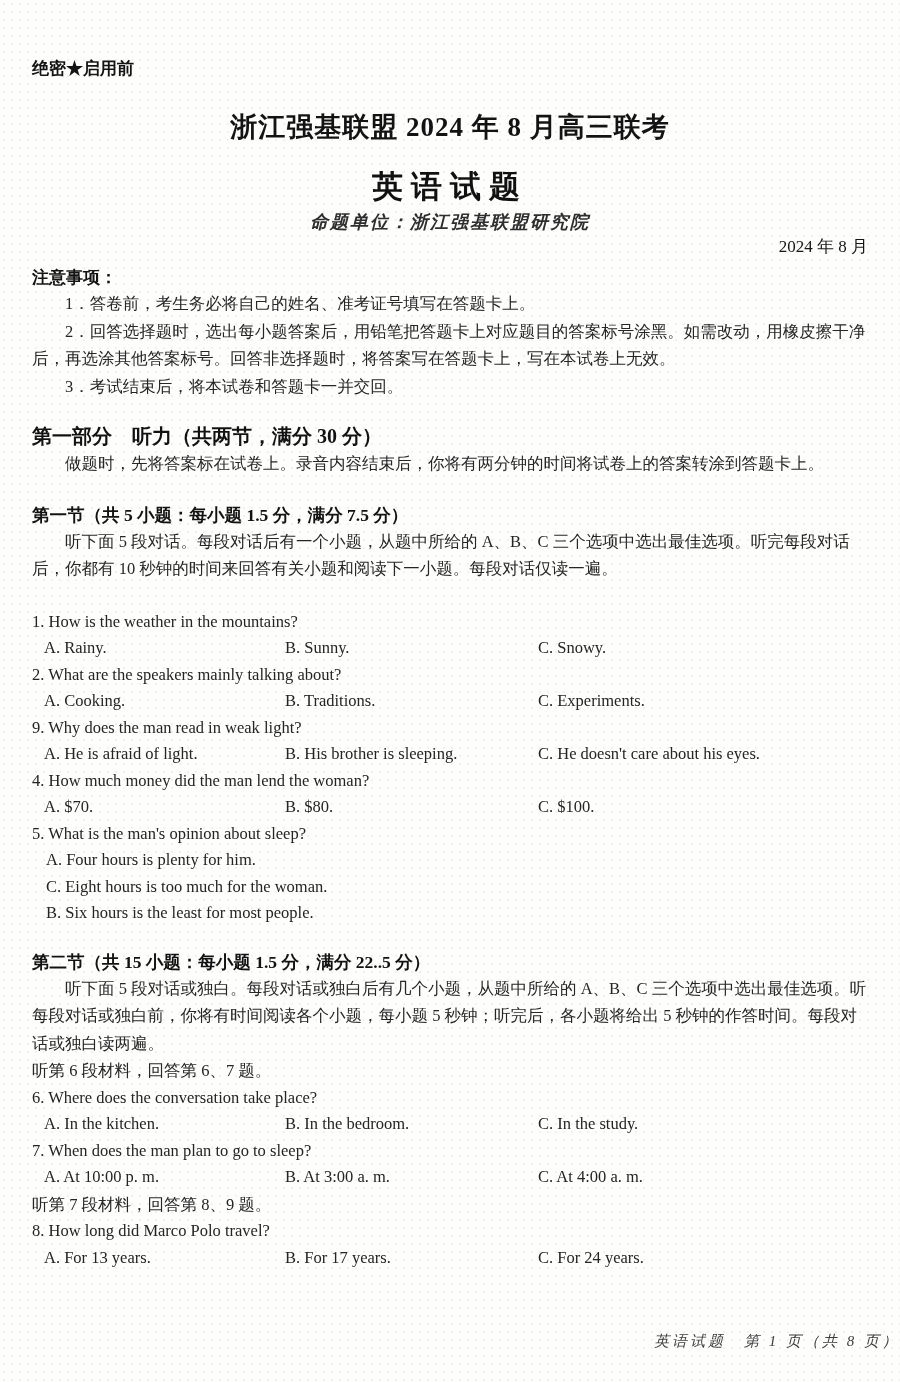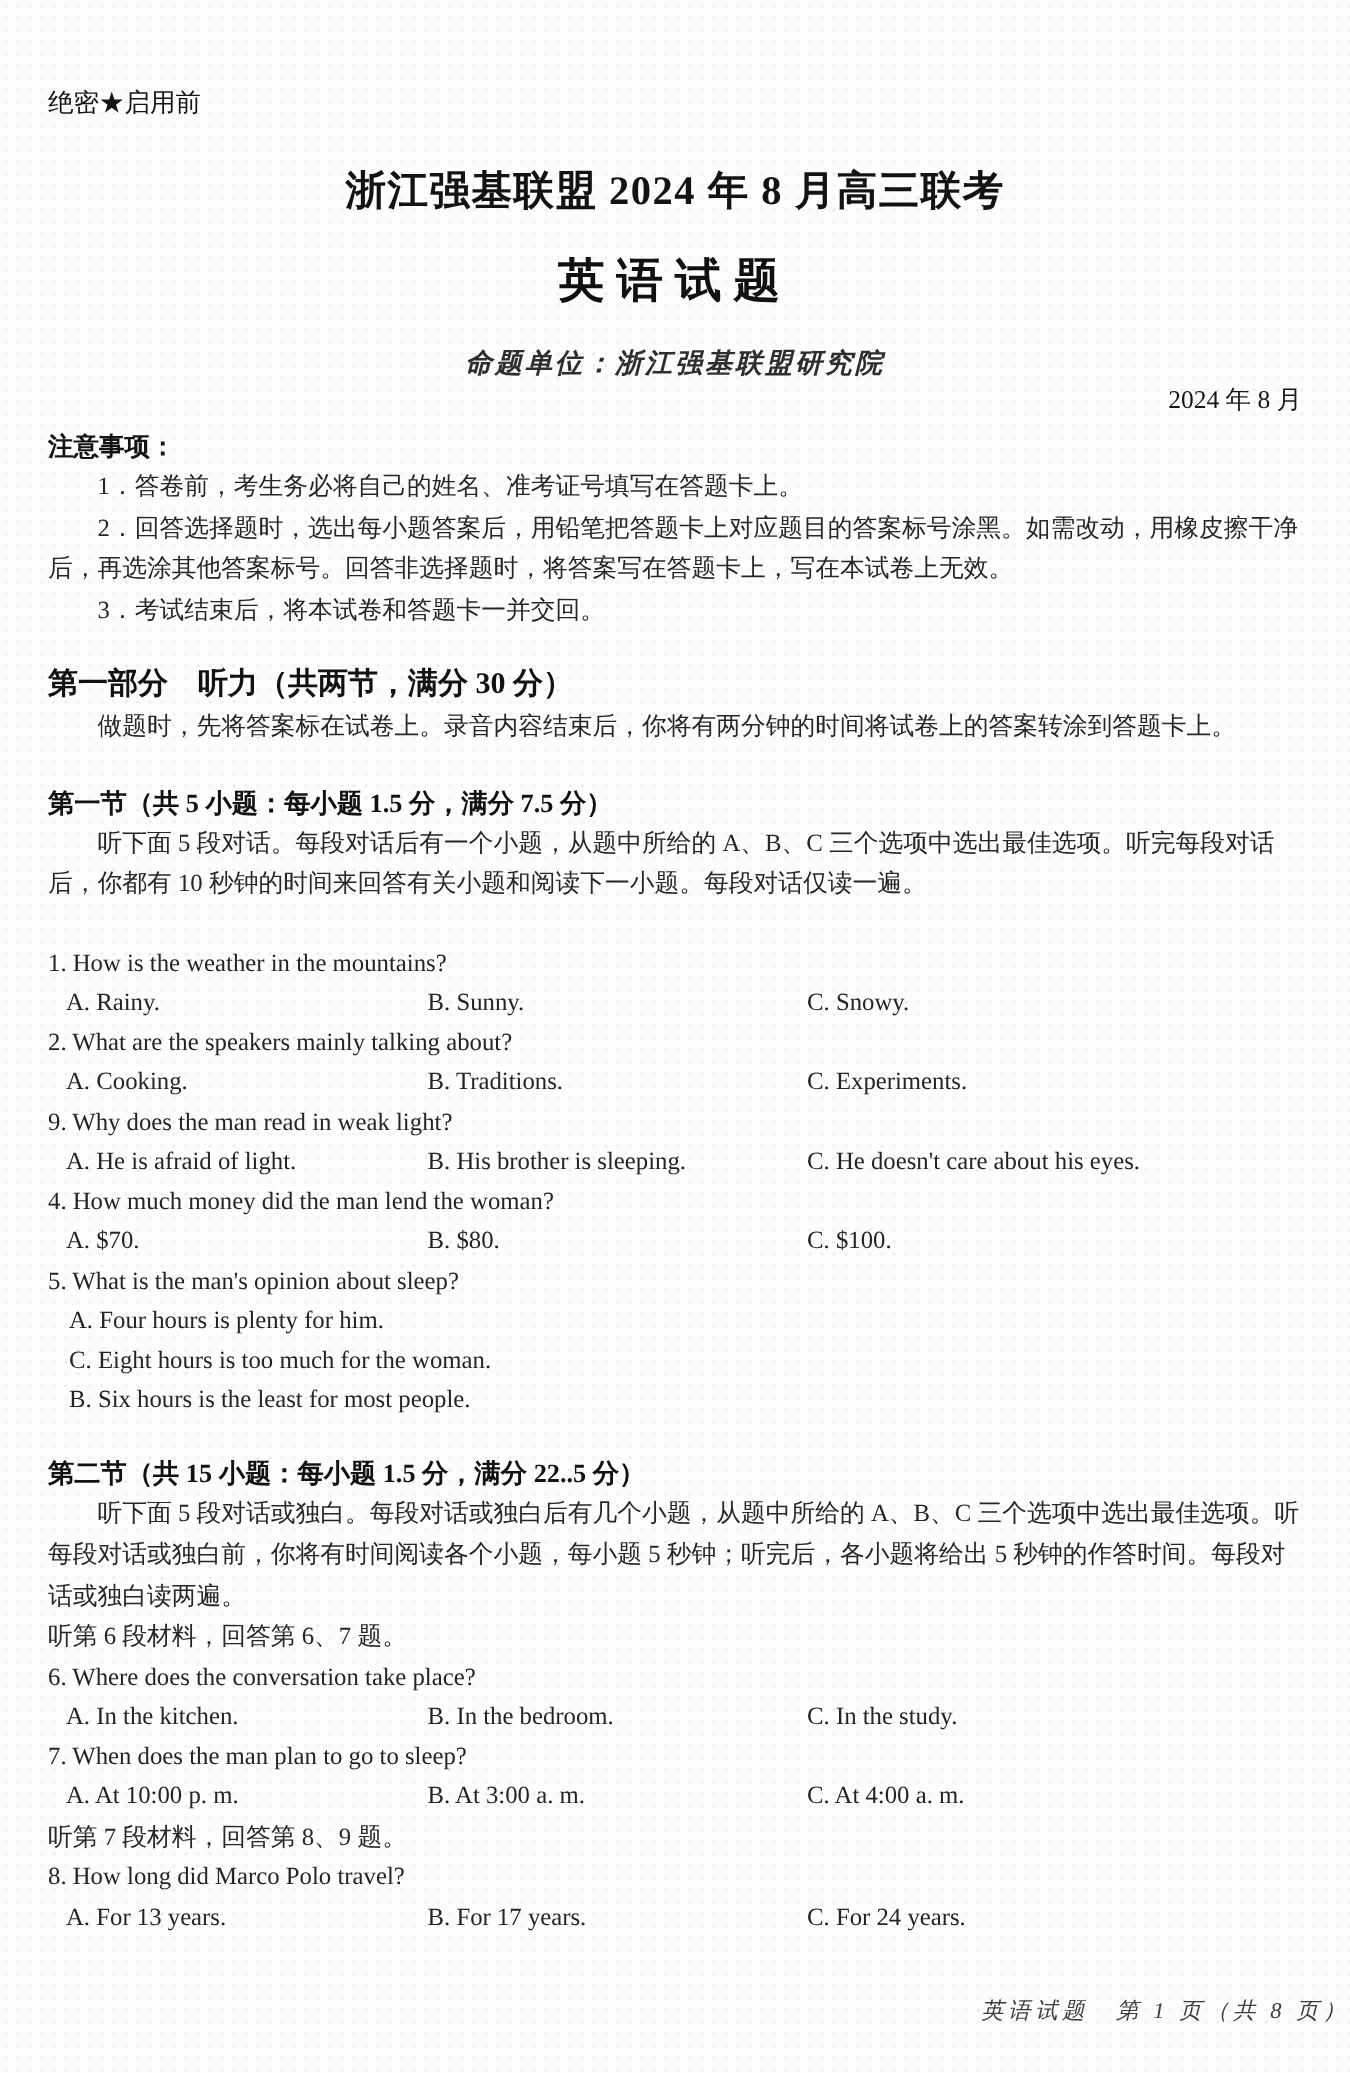--- a/index.html
+++ b/index.html
@@ -9,24 +9,24 @@
     width: 900px;
     height: 1382px;
     padding: 58px 32px 0 32px;
     background-color: #fdfdfc;
     background-image: radial-gradient(circle, rgba(195,198,205,0.22) 1px, transparent 1.3px);
     background-size: 8px 8px;
     font-family: "Liberation Serif", serif;
     color: #262626;
     overflow: hidden;
   }
-  .classification { font-size: 17px; font-weight: 400; line-height: 22px; color: #141414; }
+  .classification { font-size: 17px; font-weight: 700; line-height: 22px; color: #141414; }
   .exam-title { margin-top: 30px; font-size: 27px; font-weight: 700; line-height: 34px; text-align: center; color: #131313; letter-spacing: 1px; }
   .subject-title { margin-top: 24px; font-size: 31px; font-weight: 700; line-height: 38px; text-align: center; color: #111; letter-spacing: 8px; }
-  .unit-line { margin-top: 24px; font-size: 18px; line-height: 24px; text-align: center; font-style: italic; font-weight: 600; color: #2e2e2e; letter-spacing: 2px; }
+  .unit-line { margin-top: 4px; font-size: 18px; line-height: 24px; text-align: center; font-style: italic; font-weight: 600; color: #2e2e2e; letter-spacing: 2px; }
   .date-line { margin-top: 2px; font-size: 17px; font-weight: 400; line-height: 22px; text-align: right; color: #161616; }
   .notice-title { margin-top: 8px; font-size: 17px; font-weight: 700; line-height: 24px; color: #141414; }
   .para { margin: 0; font-size: 16.5px; line-height: 27.5px; color: #262626; }
   .indent { text-indent: 2em; }
   .part-title { margin-top: 22px; font-size: 20px; font-weight: 700; line-height: 28px; color: #121212; }
   .section-title { font-size: 17.5px; font-weight: 700; line-height: 26px; color: #121212; }
   .st1 { margin-top: 24px; }
   .st2 { margin-top: 22px; }
   .q-block.first { margin-top: 26px; }
   .q-text { font-size: 16.5px; line-height: 26.5px; color: #242424; }

